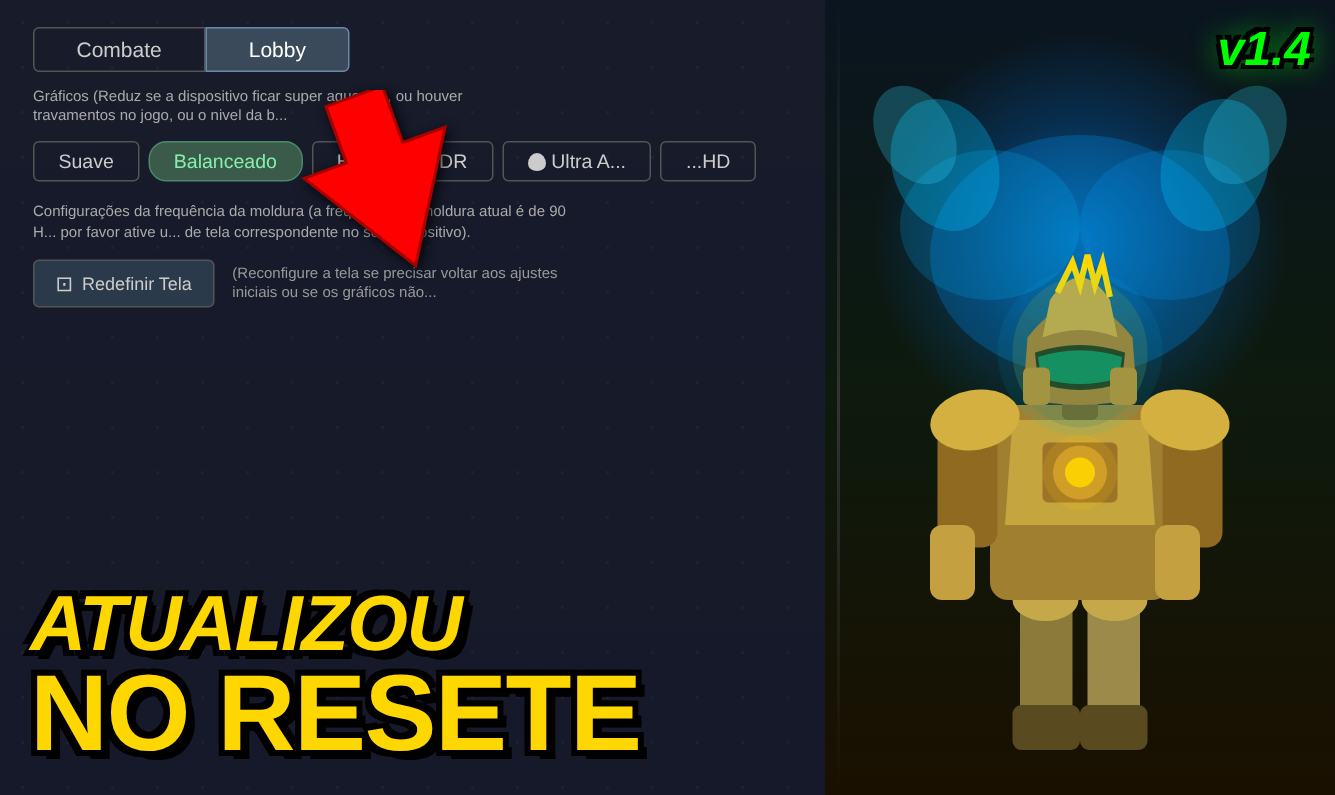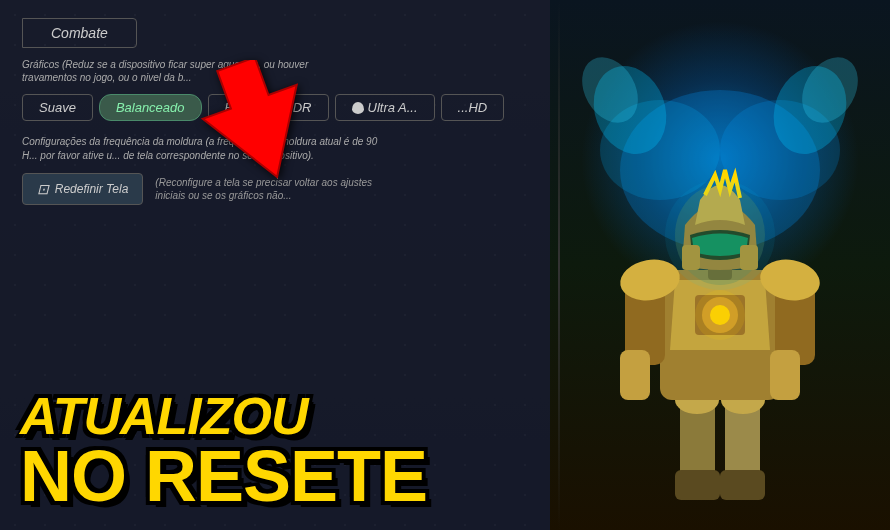--- a/index.html
+++ b/index.html
@@ -30,21 +30,20 @@
       inset: 0;
       background: rgba(20, 25, 40, 0.85);
       z-index: 0;
     }
 
     
     .settings-ui {
       position: relative;
       z-index: 1;
       padding: 18px 22px;
-      font-style: italic;
     }
 
     .tabs-row {
       display: flex;
       gap: 0;
       margin-bottom: 10px;
     }
 
     .tab {
       padding: 6px 28px;
@@ -322,20 +321,21 @@
 </head>
 <body>
 
 <div class="left-panel">
   <div class="bg-grid"></div>
 
   <div class="settings-ui">
 
     <div class="tabs-row">
       <div class="tab">Combate</div>
+      <div class="tab active">Lobby</div>
     </div>
 
     <div class="section-label">Gráficos (Reduz se a dispositivo ficar super aquecido, ou houver travamentos no jogo, ou o nivel da b...</div>
 
     <div class="graphics-row">
       <div class="graphics-btn">Suave</div>
       <div class="graphics-btn active">Balanceado</div>
       <div class="graphics-btn">HD</div>
       <div class="graphics-btn">HDR</div>
       <div class="graphics-btn mic">
@@ -431,13 +431,14 @@
       <rect x="122" y="195" width="18" height="25" rx="4" fill="#B09030"></rect>
       <rect x="180" y="195" width="18" height="25" rx="4" fill="#B09030"></rect>
 
       <path d="M145,145 L155,125 L160,140 L165,120 L170,140 L175,125 L180,148" stroke="#FFD700" stroke-width="4" fill="none"></path>
 
       <circle cx="160" cy="265" r="25" fill="rgba(255,200,0,0.15)"></circle>
       <circle cx="160" cy="185" r="55" fill="rgba(0,200,255,0.08)"></circle>
     </svg>
   </div>
 
+  <div class="version-badge">v1.4</div>
 </div>
 
 </body></html>

